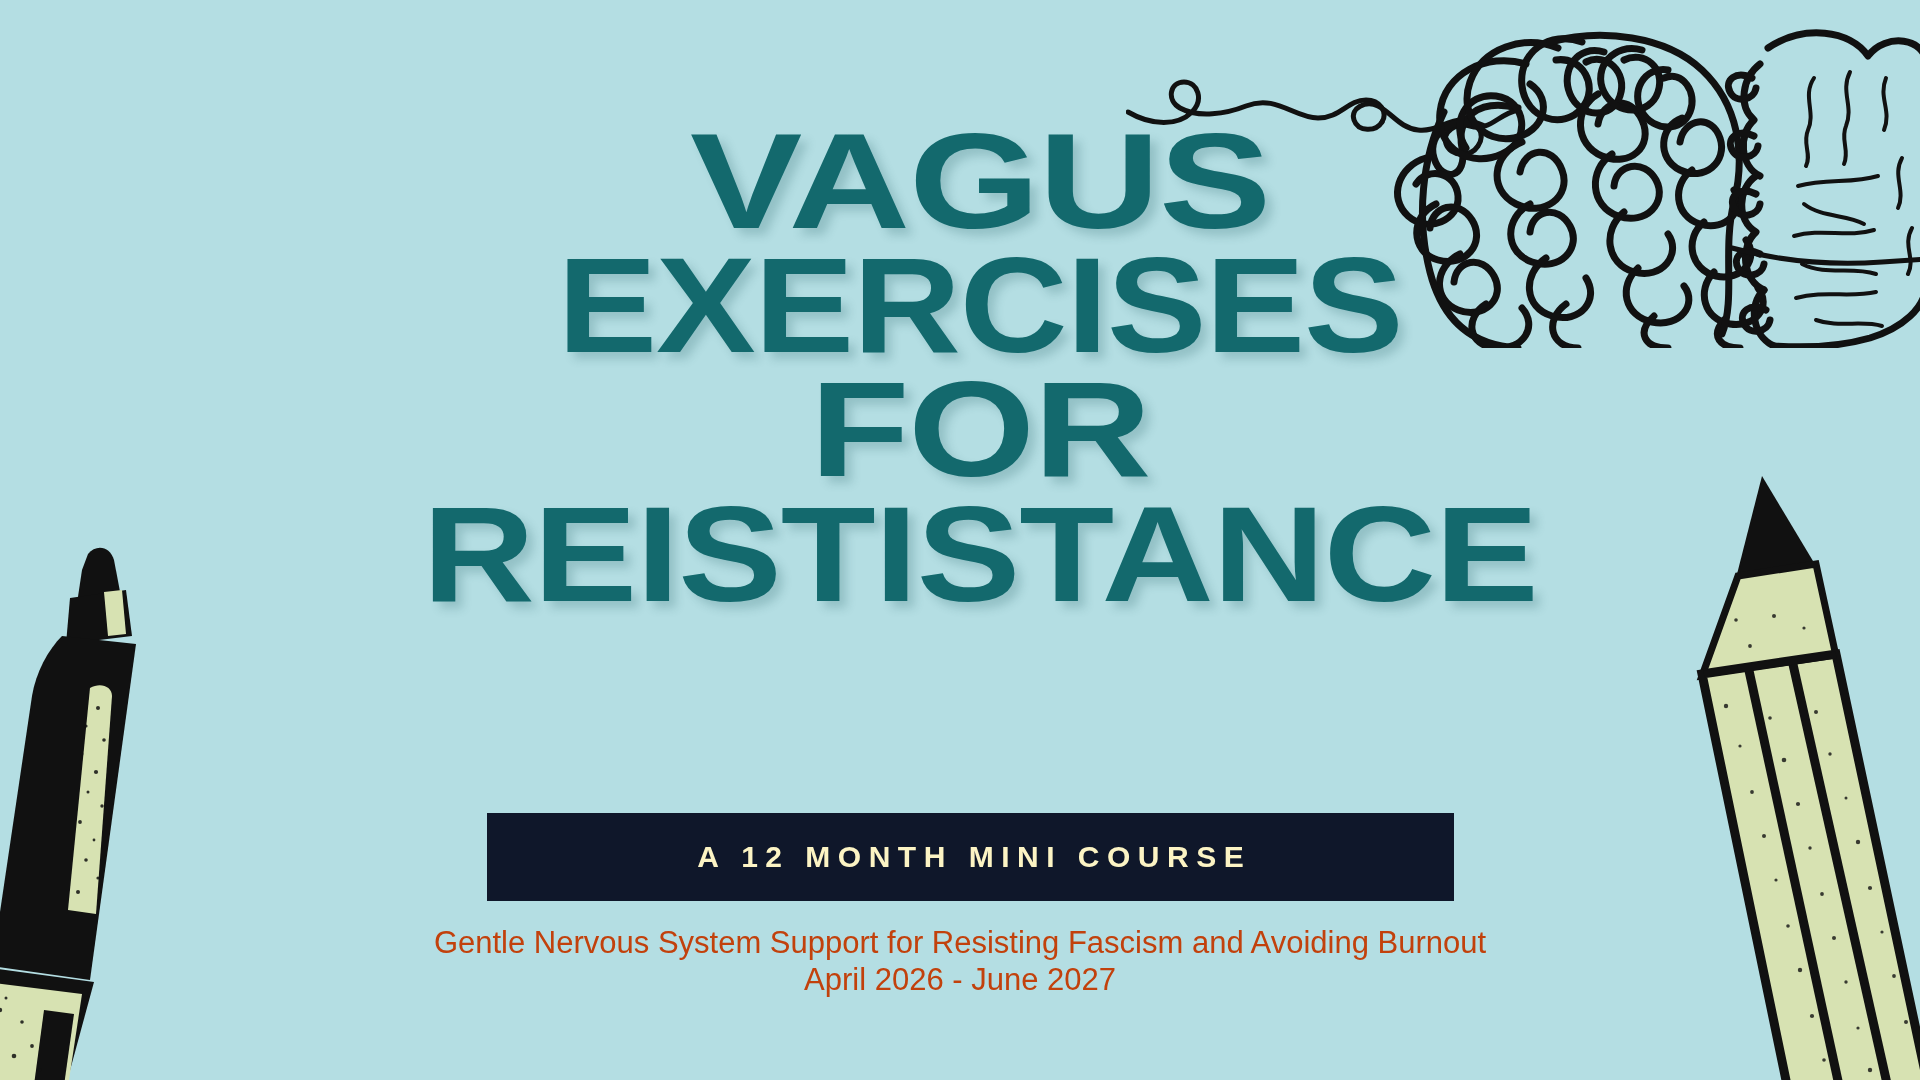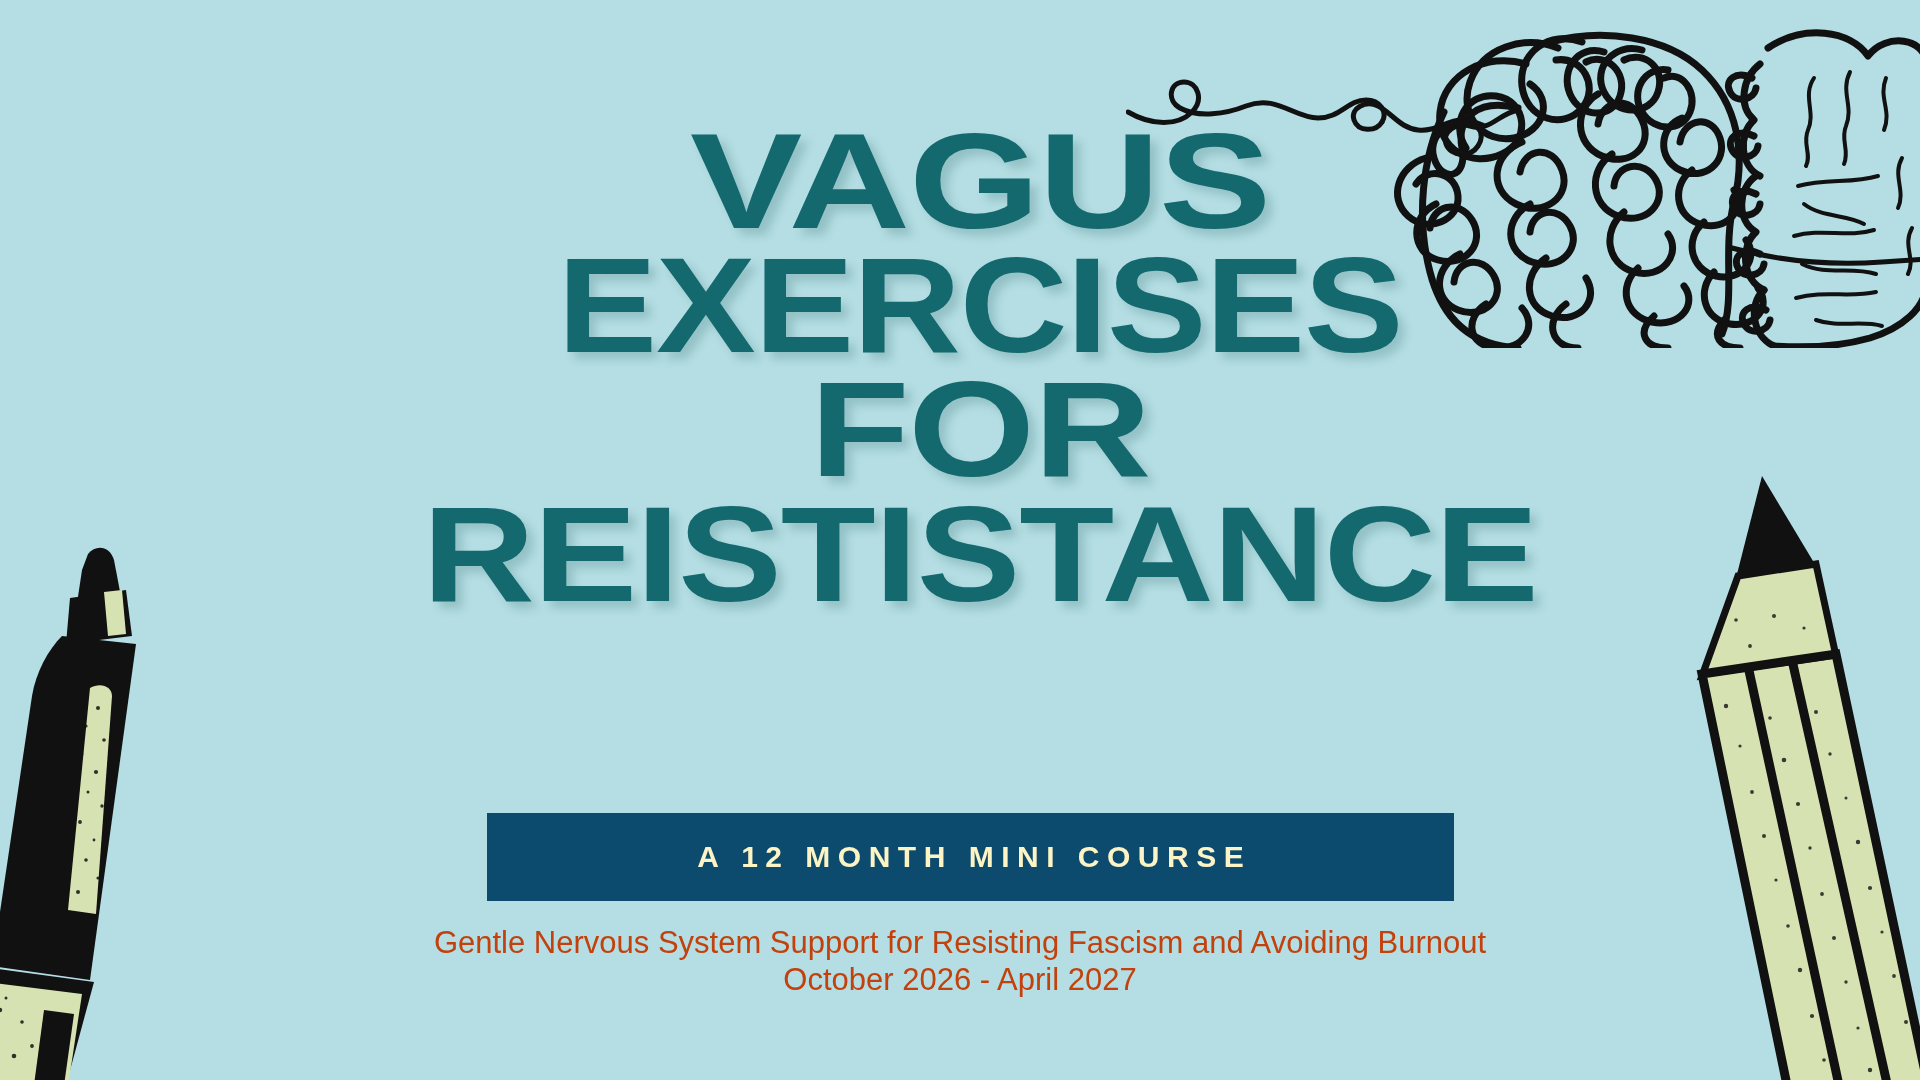--- a/index.html
+++ b/index.html
@@ -58,21 +58,21 @@
     background-size:13px 11px, 19px 17px, 11px 15px, 23px 13px, 9px 9px, 17px 21px;
     -webkit-background-clip:text;
     background-clip:text;
   }
 
   
   #badge{
     position:absolute;
     left:487px;top:813px;
     width:967px;height:88px;
-    background:#0c4a6e;
+    background:#0f172a;
     display:flex;align-items:center;justify-content:center;
   }
   #badge-label{
     font-family:"Liberation Sans", sans-serif;
     font-weight:bold;
     font-size:30px;
     letter-spacing:7.5px;
     color:#fcf4c4;
     white-space:nowrap;
     text-indent:7.5px;
@@ -177,21 +177,21 @@
     <span class="hl-line hl-3" style="transform: scaleX(1.2058); display: block;">FOR</span>
     <span class="hl-line hl-4" style="transform: scaleX(1.1518); display: block;">REISTISTANCE</span>
   </div>
 
   <div id="badge">
     <div id="badge-label">A 12 MONTH MINI COURSE</div>
   </div>
 
   <div id="subtitle">
     <span>Gentle Nervous System Support for Resisting Fascism and Avoiding Burnout</span>
-    <span>October 2026 - April 2027</span>
+    <span>April 2026 - June 2027</span>
   </div>
 
   <svg class="art" id="pen-art" viewBox="0 0 260 560" xmlns="http://www.w3.org/2000/svg">
     <g>
 
       <path fill="#111111" d="M118,14 C126,4 140,6 144,20 L152,62 L106,70 L112,30 Z"></path>
 
       <path fill="#111111" d="M100,58 L156,50 L162,96 L96,104 Z"></path>
 
       <path fill="#d7e2b2" d="M134,52 L152,50 L156,94 L138,96 Z"></path>

